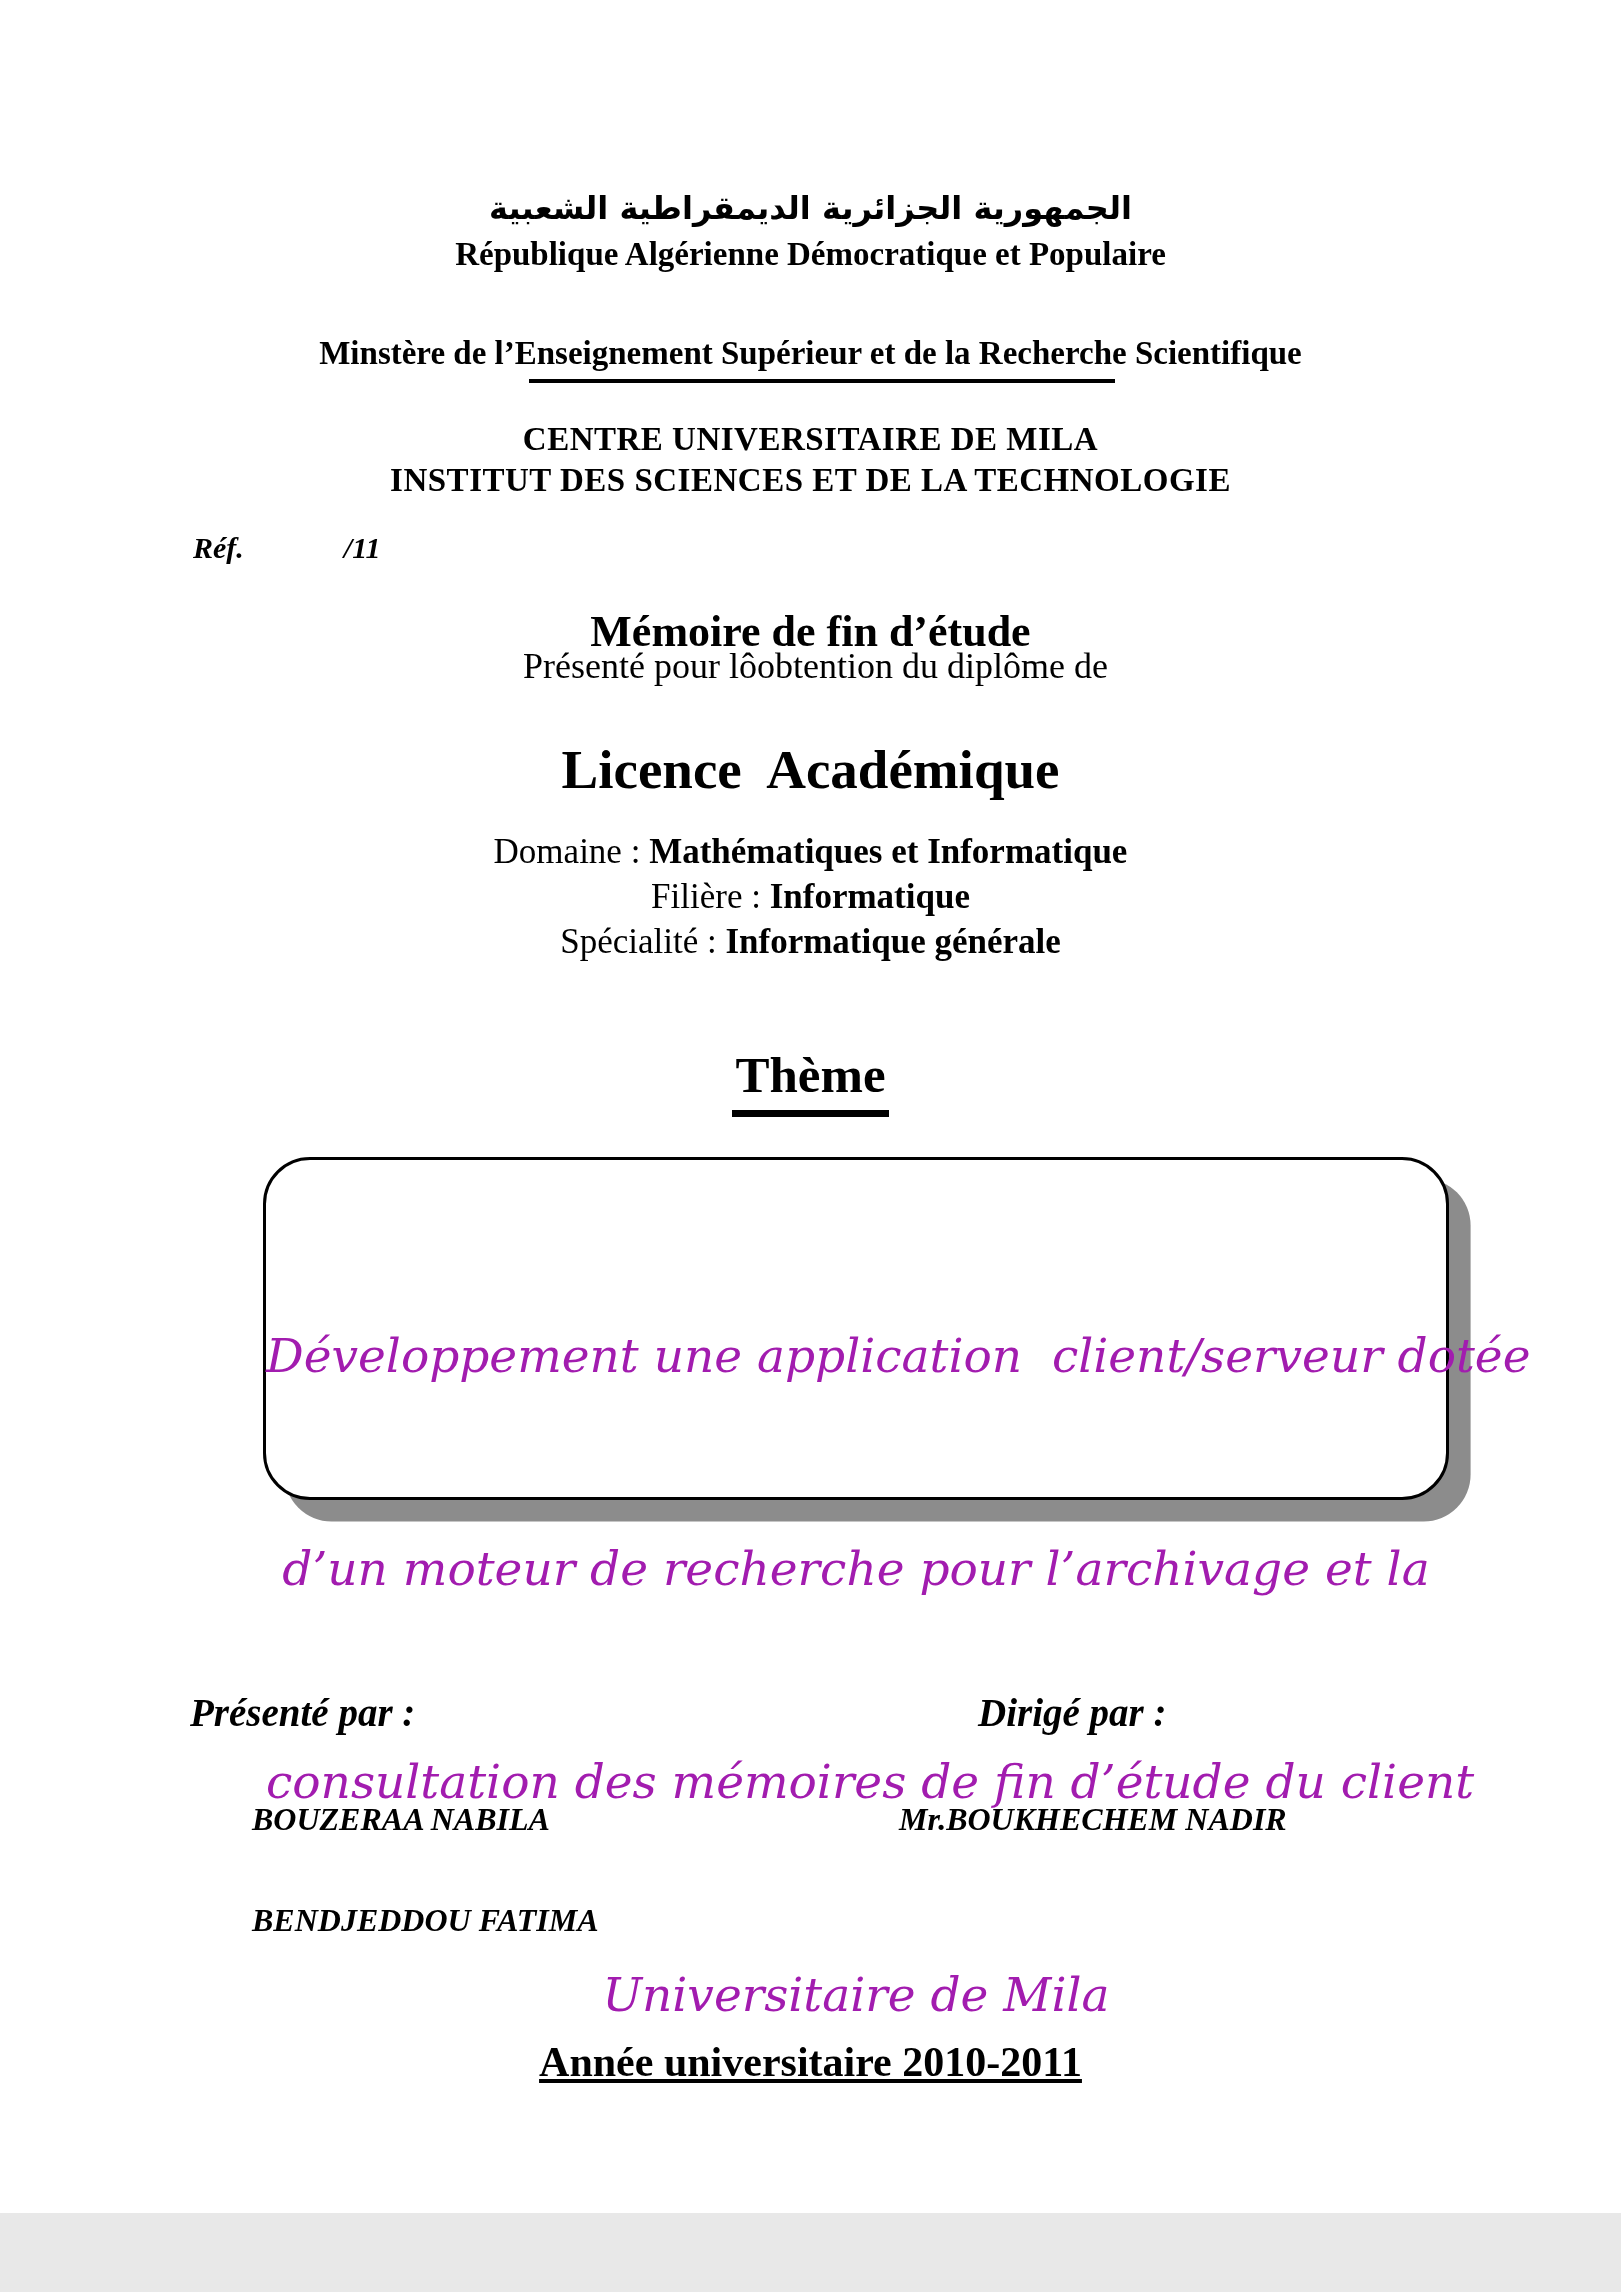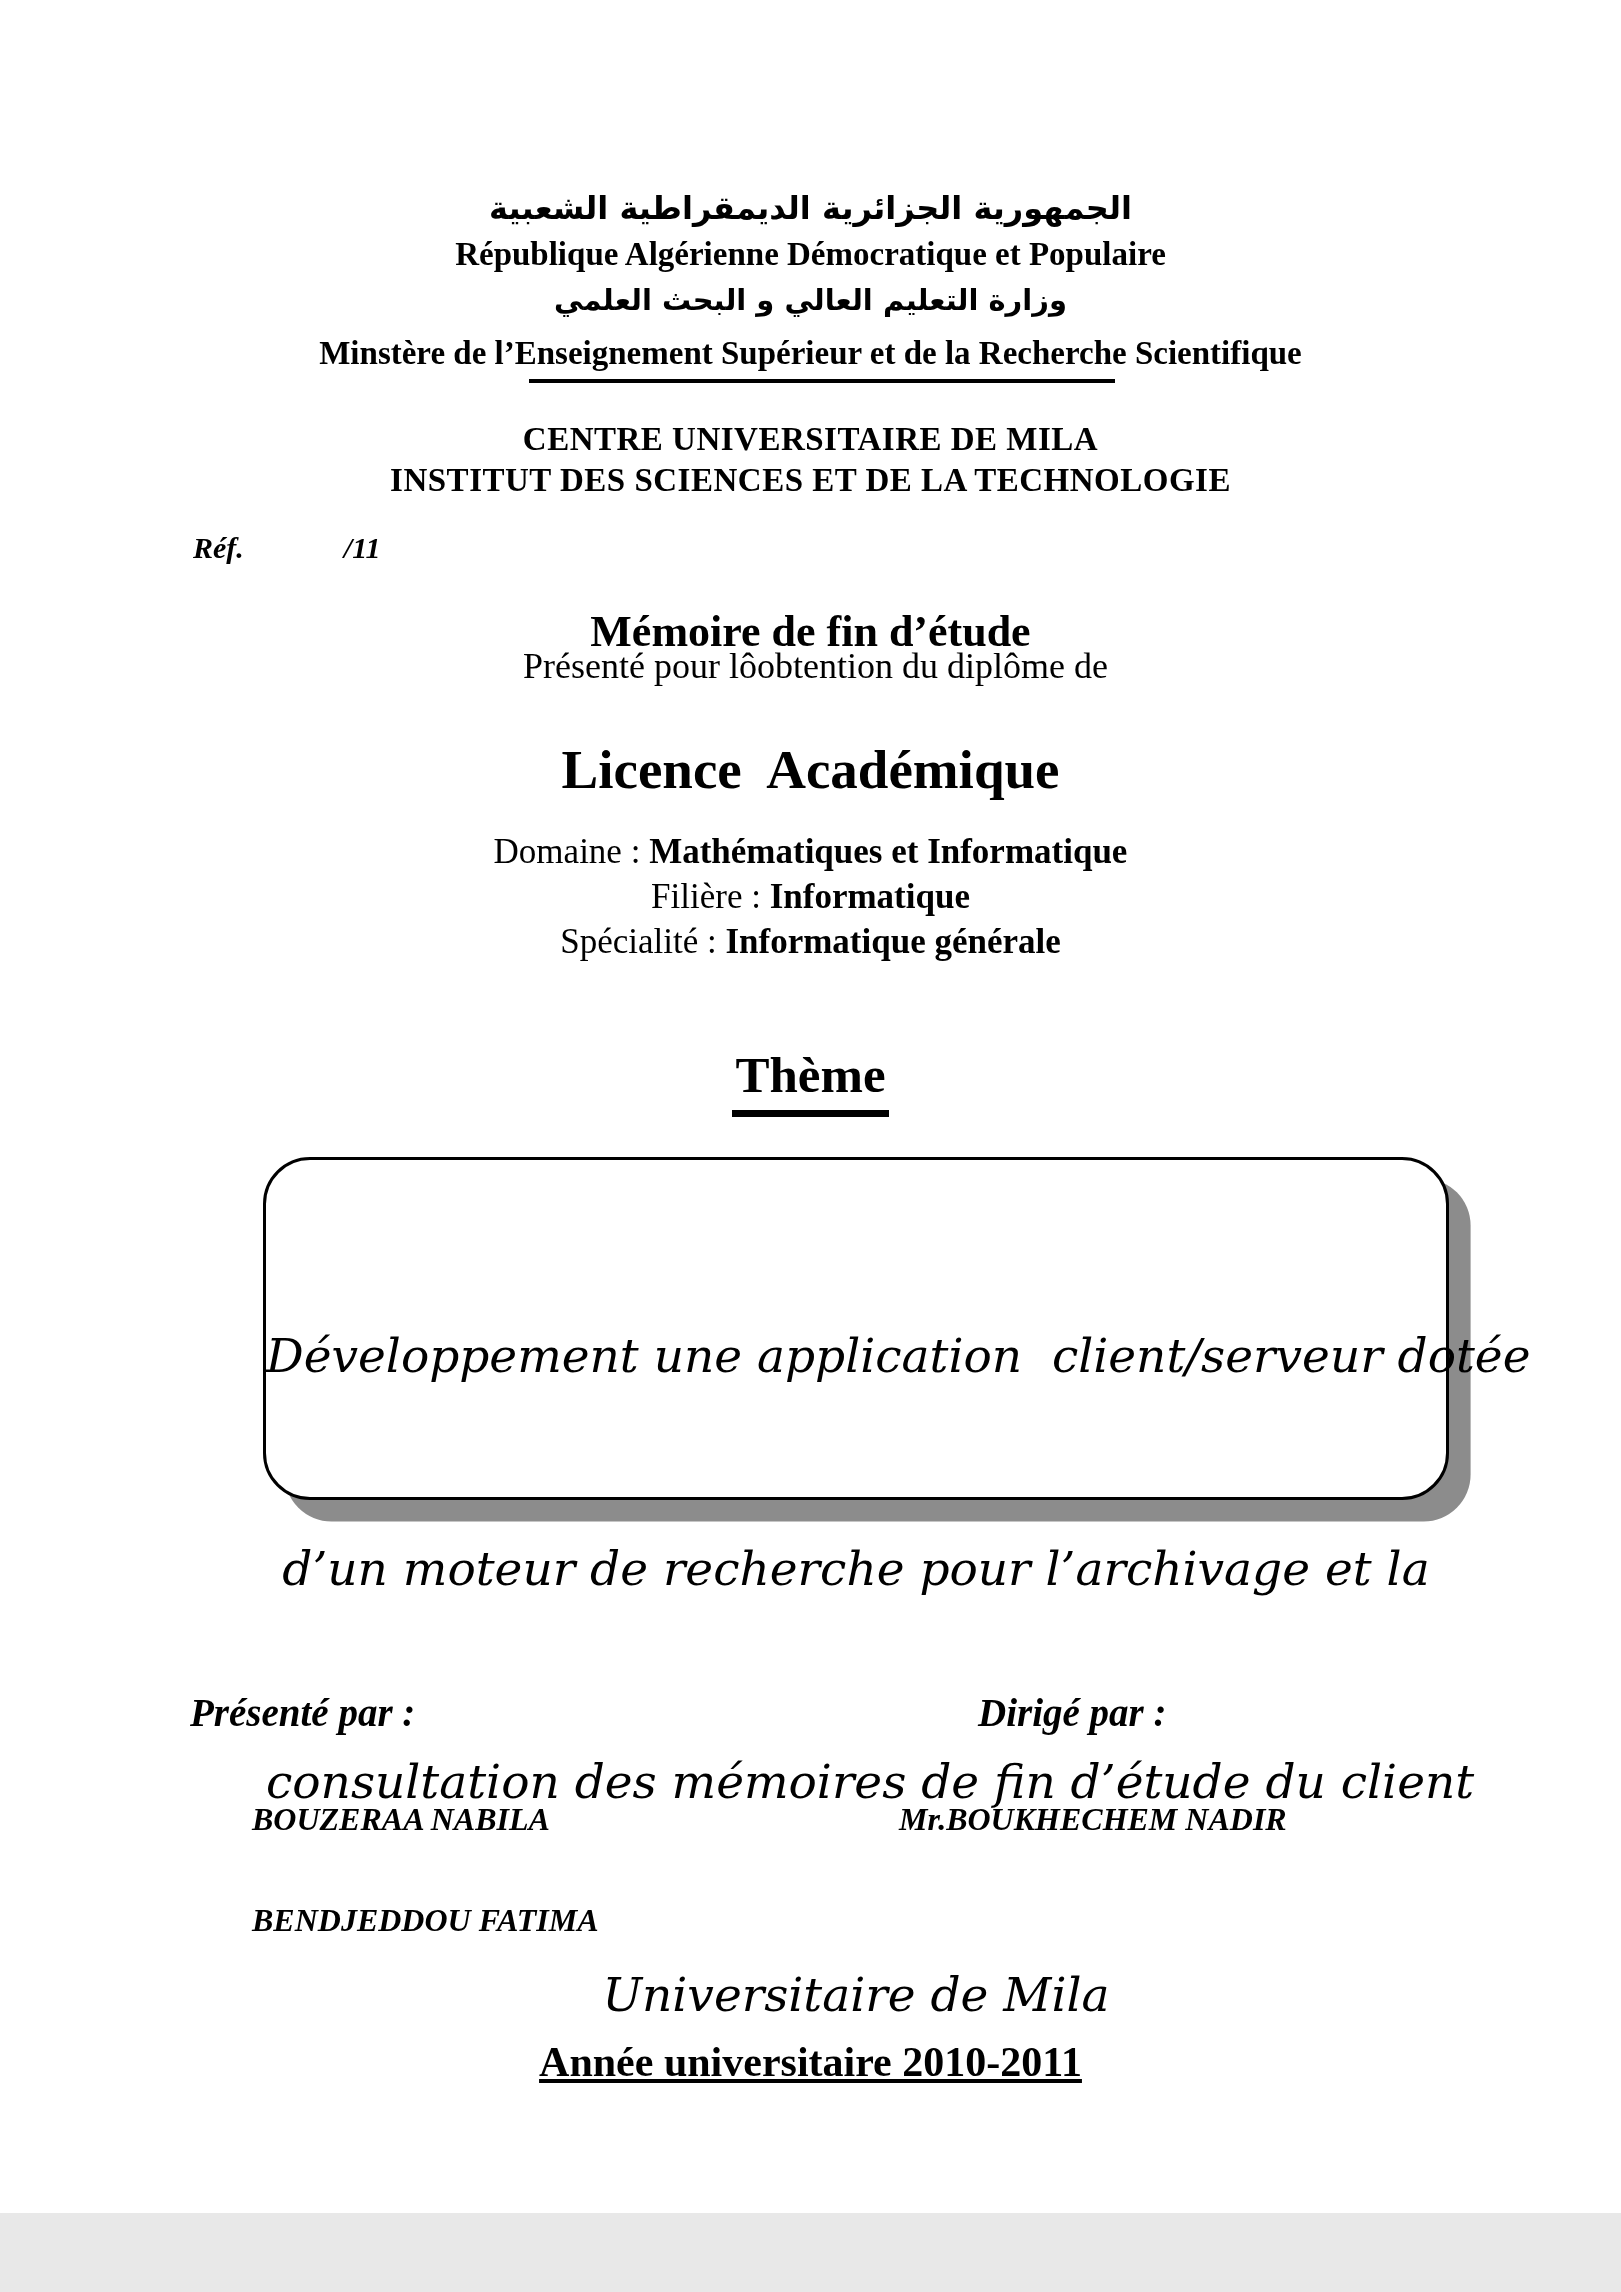--- a/index.html
+++ b/index.html
@@ -41,41 +41,40 @@
   .theme-hd{top:1045px;font:700 51px/1.2 "Liberation Serif", serif;}
   .theme-hd span{display:inline-block;border-bottom:7.8px solid #000;padding:0 3.9px 3.9px 3.9px;}
   .theme-box{
     position:absolute;left:263px;top:1157px;width:1180px;height:337px;
     background:#fff;border:3.9px solid #000;border-radius:47px;
     box-shadow:21.6px 21.6px 0 #8c8c8c;
   }
   .theme-box .txt{
     position:absolute;left:0;right:0;top:17.6px;text-align:center;
     font-family:"DejaVu Serif", serif;font-style:italic;
-    font-size:47px;line-height:71px;color:#000000;white-space:pre;
+    font-size:47px;line-height:71px;color:#a21caf;white-space:pre;
   }
 
   
   .lbl-presented{position:absolute;left:190px;top:1690px;font:700 39px/1.2 "Liberation Serif", serif;font-style:italic;}
   .lbl-directed{position:absolute;left:978px;top:1690px;font:700 39px/1.2 "Liberation Serif", serif;font-style:italic;}
   .presenter1{position:absolute;left:252px;top:1800px;font:700 32px/1.2 "Liberation Serif", serif;font-style:italic;}
   .presenter2{position:absolute;left:252px;top:1901px;font:700 32px/1.2 "Liberation Serif", serif;font-style:italic;}
   .director{position:absolute;left:899px;top:1800px;font:700 32px/1.2 "Liberation Serif", serif;font-style:italic;}
 
   
   .year{top:2037px;font:700 42px/1.2 "Liberation Serif", serif;text-decoration:underline;}
 </style>
 </head>
 <body>
 
 <div class="page">
 
   <div class="centered hdr-ar1" dir="rtl">الجمهورية الجزائرية الديمقراطية الشعبية</div>
   <div class="centered hdr-fr1">République Algérienne Démocratique et Populaire</div>
-  <div class="centered hdr-ar2" dir="rtl">وزارة التعليم العالي و البحث العلمي</div>
   <div class="centered hdr-fr2">Minstère de l’Enseignement Supérieur et de la Recherche Scientifique</div>
   <div class="hdr-rule"></div>
 
   <div class="centered inst1">CENTRE UNIVERSITAIRE DE MILA</div>
   <div class="centered inst2">INSTITUT DES SCIENCES ET DE LA TECHNOLOGIE</div>
 
   <div class="ref">
     <span>Réf.</span><span class="num">/11</span>
   </div>
 

